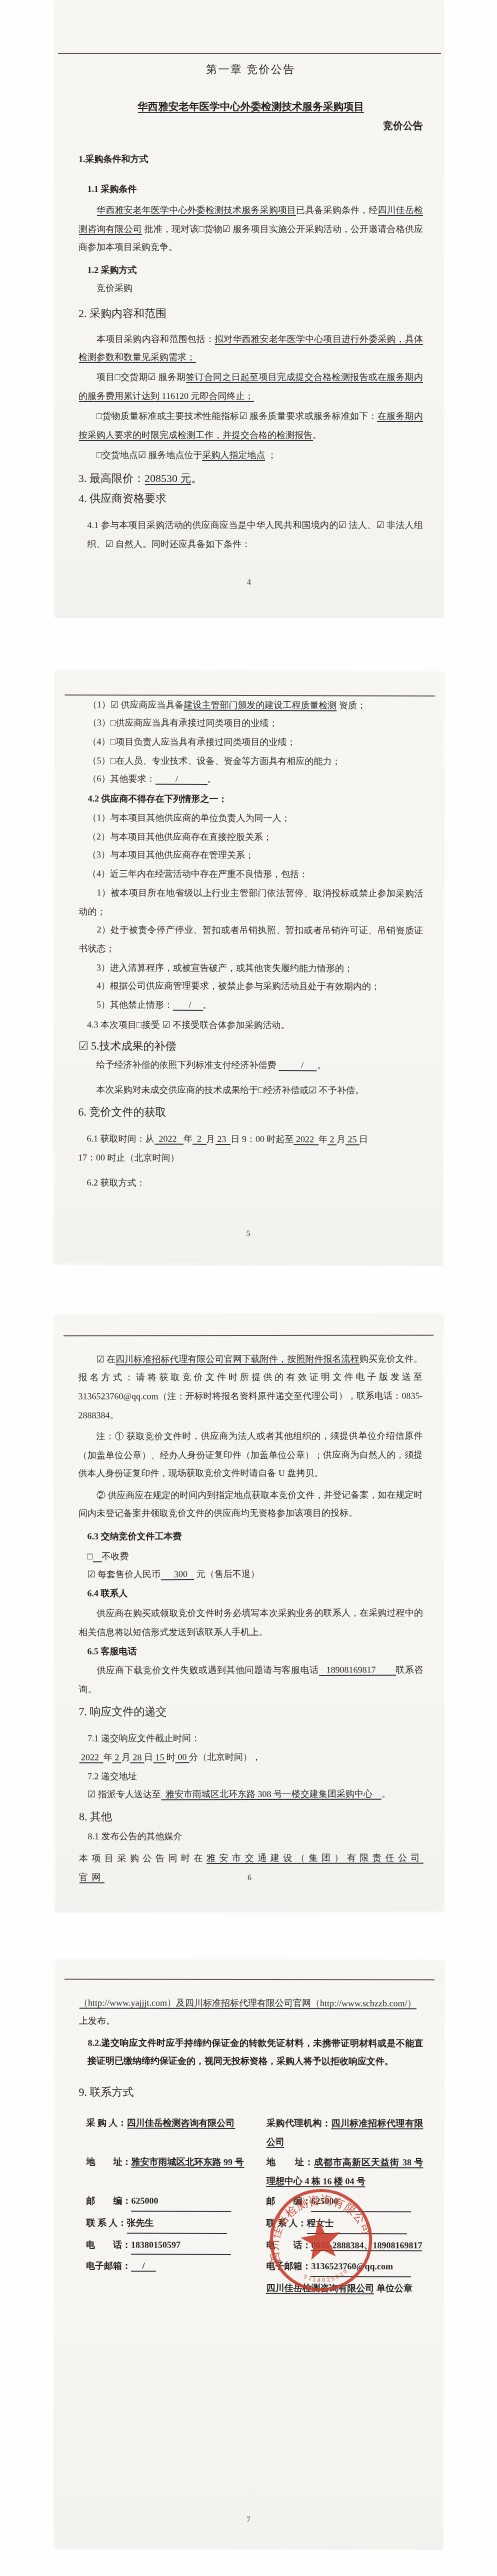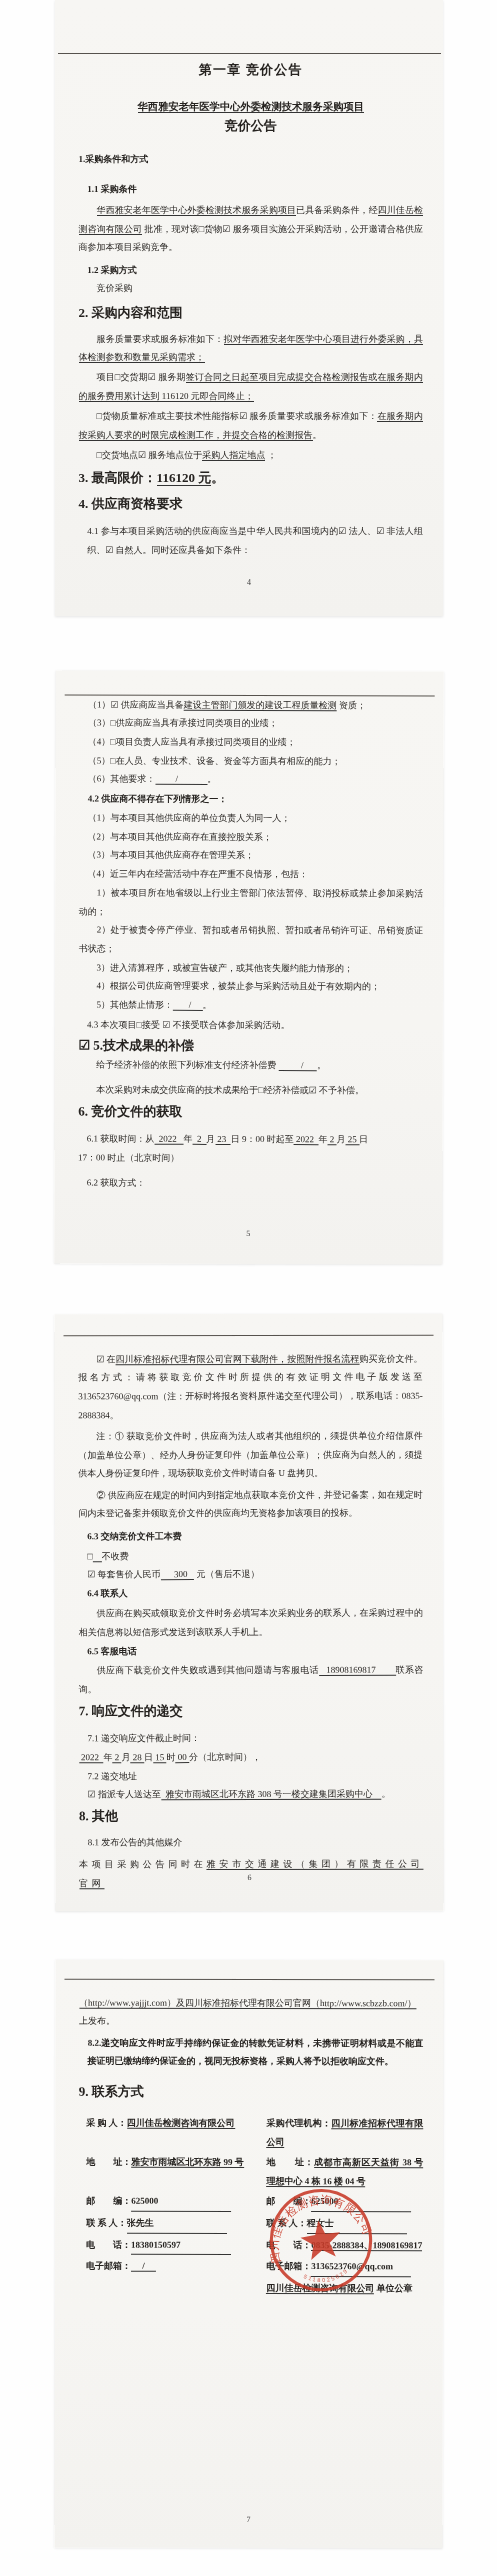--- a/index.html
+++ b/index.html
@@ -14,32 +14,32 @@
   .p4{top:1960px;height:588px;transform:rotate(.1deg);}
   .pad{padding:0 20px 0 23.6px;}
   .rule{height:0;border-top:1px solid #56524d;}
   .p1 .rule{margin:53px 2.5px 0;}
   .p2 .rule{margin:23.6px 8.7px 0;}
   .p3 .rule{margin:21px 8.7px 0;}
   .p4 .rule{margin:19px 8.7px 0;}
   .line{font-size:9px;line-height:18.7px;text-align:justify;color:#262320;}
   .center{text-align:center;}
   .b{font-weight:700;}
-  .sec{font-size:13px;font-weight:700;line-height:20.5px;}
-  .chapter{font-size:13px;font-weight:700;line-height:21px;letter-spacing:1.2px;margin-top:5px;}
+  .sec{font-size:11px;font-weight:400;line-height:20.5px;}
+  .chapter{font-size:11px;font-weight:400;line-height:21px;letter-spacing:1.2px;margin-top:5px;}
   .ptitle{font-size:10.3px;margin-top:17.4px;line-height:20px;}
-  .subtitle{font-size:13px;line-height:18.7px;}
+  .subtitle{font-size:10px;line-height:18.7px;text-align:right;}
   .ind1{padding-left:8.7px;}
   .ind2{text-indent:2em;}
   .u{border-bottom:0.6px solid #343434;padding-bottom:0;white-space:pre-wrap;}
   .uw{display:inline-block;min-width:100px;border-bottom:0.6px solid #343434;white-space:pre-wrap;}
   .lbl{white-space:pre-wrap;}
   .spread{letter-spacing:3.7px;}
   .mt2{margin-top:1.2px;}.mt4{margin-top:2.5px;}.mt6{margin-top:3.7px;}.mt8{margin-top:5px;}
-  .mt10{margin-top:6.2px;}.mt12{margin-top:7.5px;}.mt14{margin-top:6px;}
+  .mt10{margin-top:6.2px;}.mt12{margin-top:7.5px;}.mt14{margin-top:0;}
   .mt18{margin-top:11.2px;}.mt22{margin-top:13.7px;}.mt26{}
   .pageno{position:absolute;left:0;right:0;bottom:29px;text-align:center;font-size:8px;color:#3a3a3a;}
   .p2 .pageno{bottom:26px;}
   .p4 .pageno{bottom:23.6px;}
   .contact{display:flex;margin-top:11.2px;}
   .crow{display:flex;}
   .cl{width:184px;padding-left:7.5px;box-sizing:border-box;}
   .cr{flex:1;padding-left:3.7px;}
   .crow .line{margin-bottom:1.9px;}
   .stamp{position:absolute;left:209px;top:223px;width:114px;height:114px;opacity:.88;
@@ -58,33 +58,33 @@
       <div class="line subtitle center b">竞价公告</div>
       <div class="line b mt22">1.采购条件和方式</div>
       <div class="line b ind1 mt18">1.1 采购条件</div>
       <div class="line ind2 mt4">
         <span class="u">华西雅安老年医学中心外委检测技术服务采购项目</span><span>已具备采购条件，经</span><span class="u">四川佳岳检测咨询有限公司</span><span> 批准，现对该□货物☑ 服务项目实施公开采购活动，公开邀请合格供应商参加本项目采购竞争。</span>
       </div>
       <div class="line b ind1 mt6">1.2 采购方式</div>
       <div class="line ind2">竞价采购</div>
       <div class="line sec mt8">2. 采购内容和范围</div>
       <div class="line ind2 mt10">
-        <span>服务质量要求或服务标准如下：</span><span class="u">拟对华西雅安老年医学中心项目进行外委采购，具体检测参数和数量见采购需求；</span>
+        <span>本项目采购内容和范围包括：</span><span class="u">拟对华西雅安老年医学中心项目进行外委采购，具体检测参数和数量见采购需求；</span>
       </div>
       <div class="line ind2 mt2">
         <span>项目□交货期☑ 服务期</span><span class="u">签订合同之日起至项目完成提交合格检测报告或在服务期内的服务费用累计达到 116120 元即合同终止；</span>
       </div>
       <div class="line ind2 mt2">
         <span>□货物质量标准或主要技术性能指标☑ 服务质量要求或服务标准如下：</span><span class="u">在服务期内按采购人要求的时限完成检测工作，并提交合格的检测报告</span><span>。</span>
       </div>
       <div class="line ind2 mt2">
         <span>□交货地点☑ 服务地点位于</span><span class="u">采购人指定地点</span><span> ；</span>
       </div>
       <div class="line sec mt6">
-        <span>3.  最高限价：</span><span class="u">116120 元</span><span>。</span>
+        <span>3.  最高限价：</span><span class="u">208530 元</span><span>。</span>
       </div>
       <div class="line sec mt14">4.  供应商资格要求</div>
       <div class="line ind1 mt12">4.1 参与本项目采购活动的供应商应当是中华人民共和国境内的☑ 法人、☑ 非法人组织、☑ 自然人。同时还应具备如下条件：</div>
     </div>
     <div class="pageno">4</div>
   </div>
 
   <div class="page p2">
     <div class="rule"></div>
     <div class="pad">

